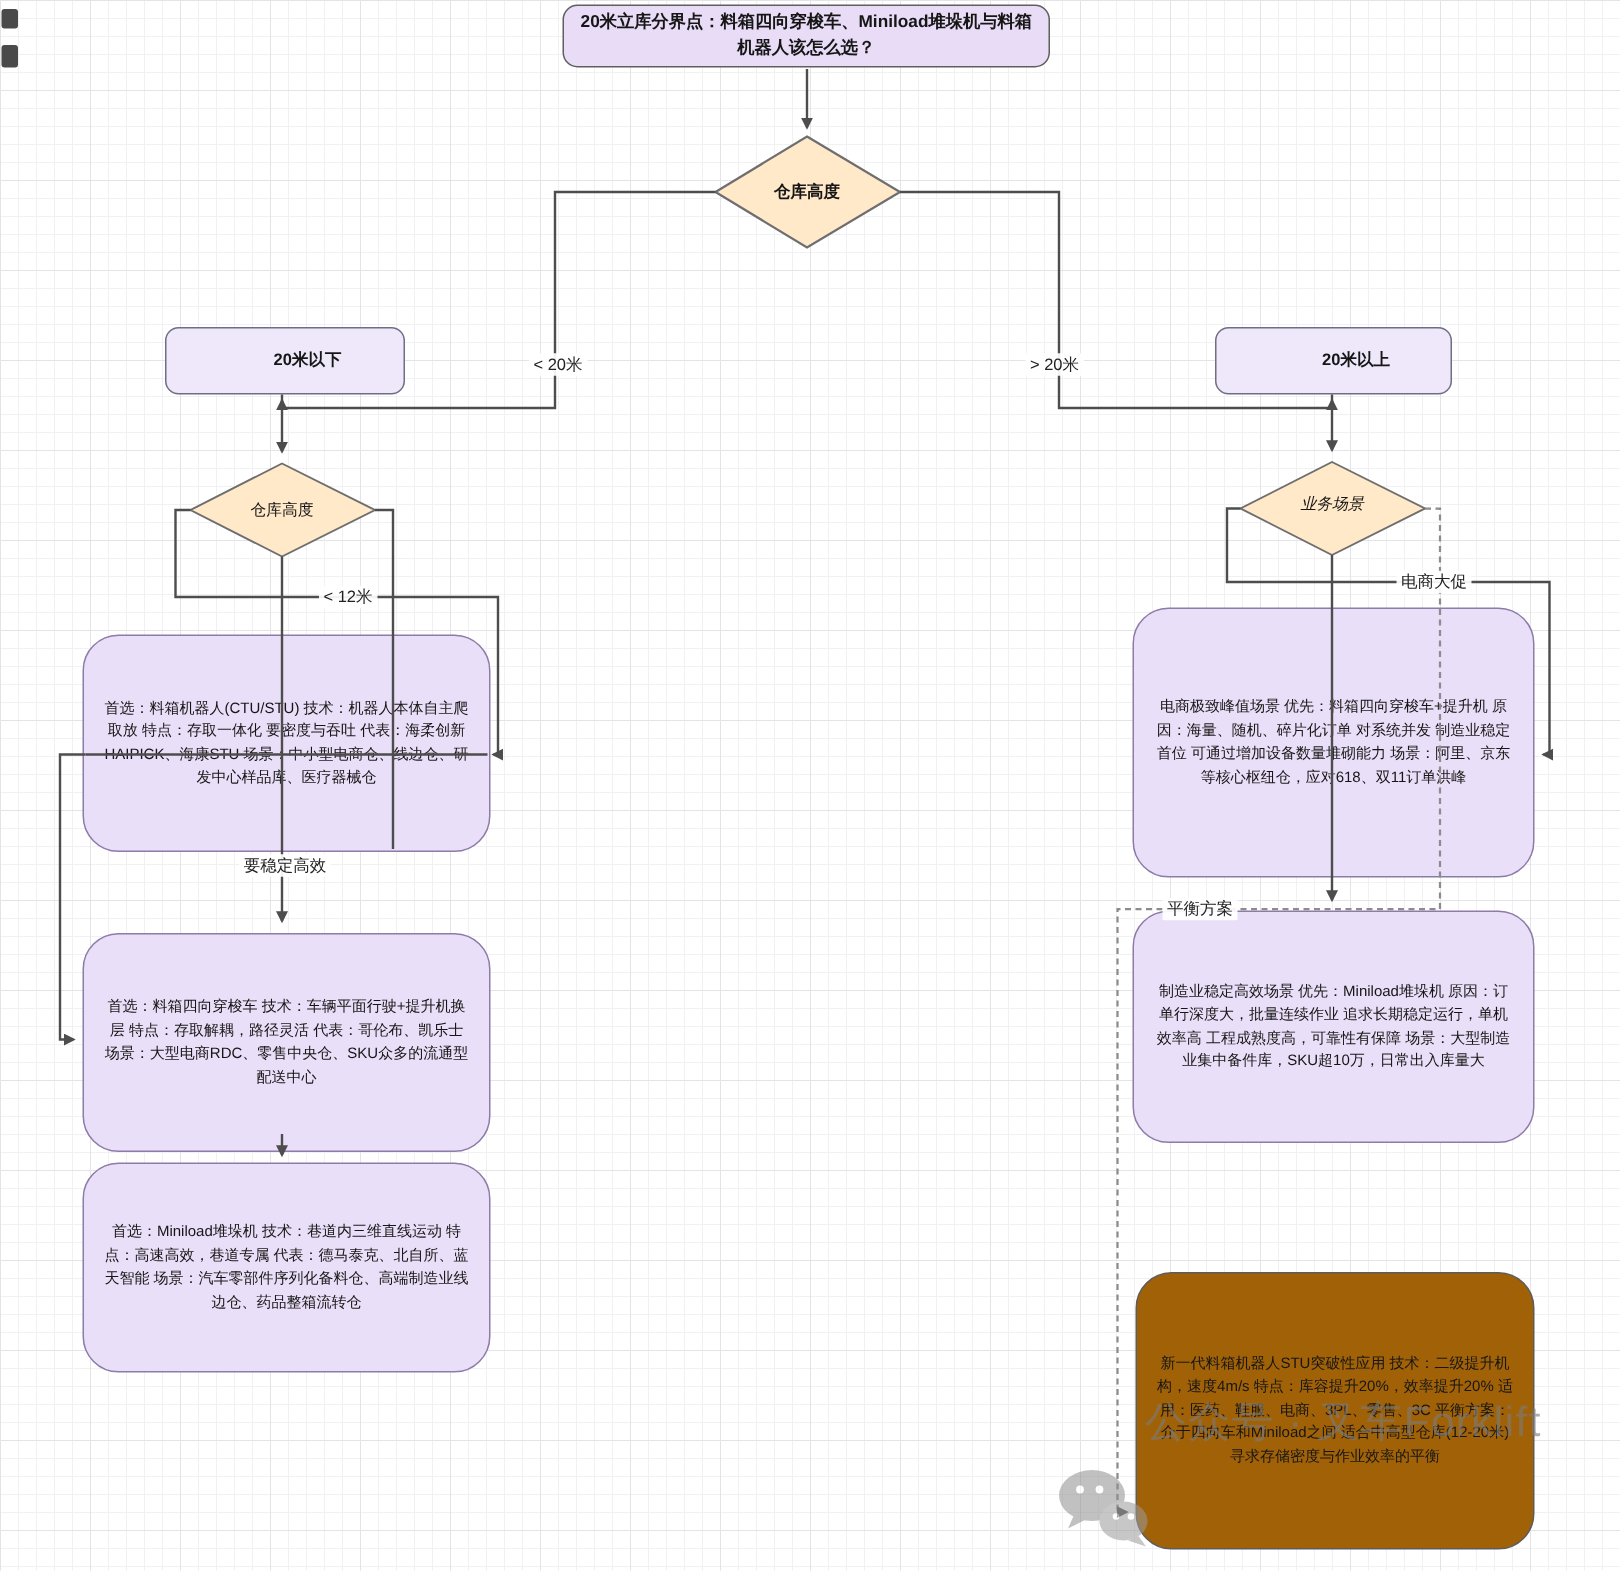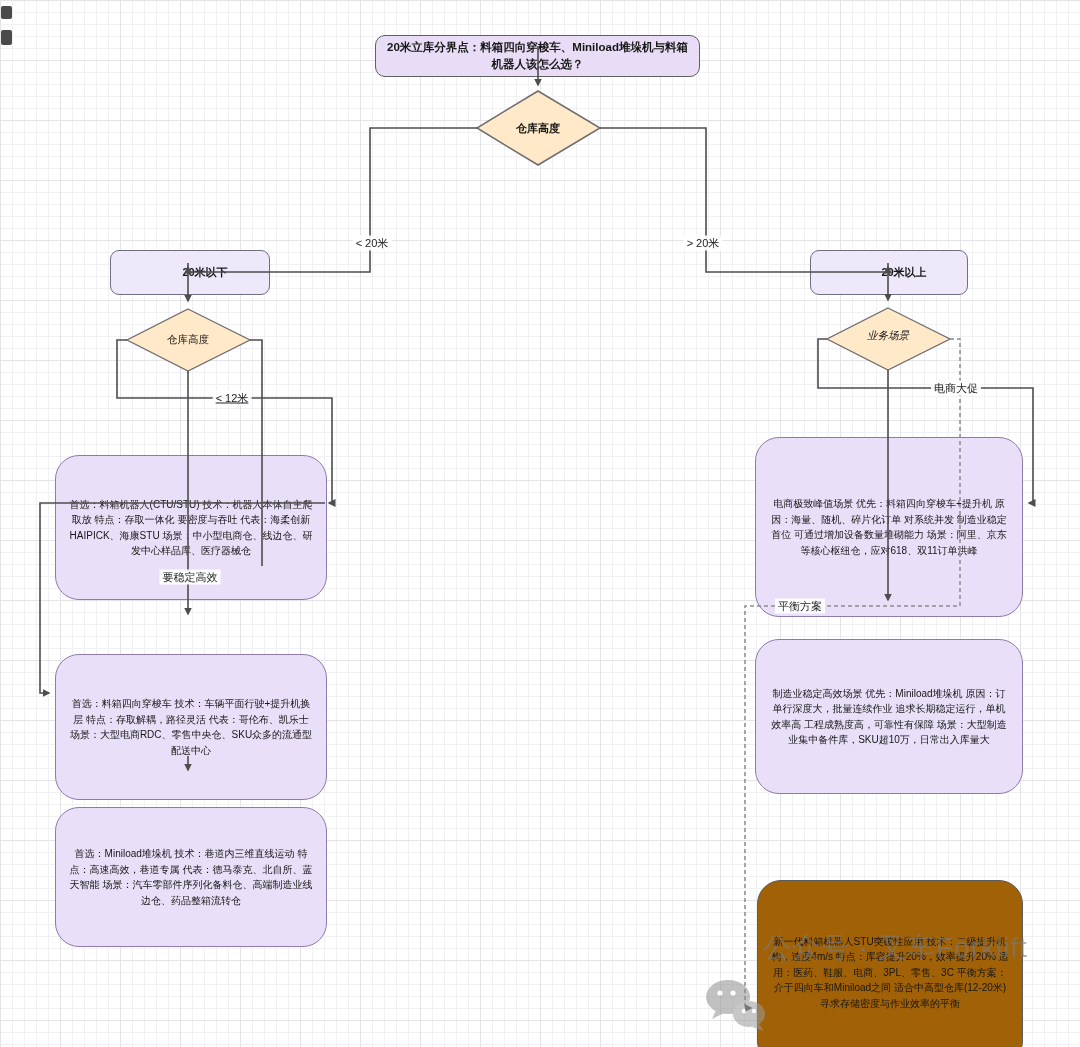--- a/index.html
+++ b/index.html
@@ -12,21 +12,21 @@
       linear-gradient(90deg,#e3e3e8 1px, transparent 1px),
       linear-gradient(#f1f1f4 1px, transparent 1px),
       linear-gradient(90deg,#f1f1f4 1px, transparent 1px);
     background-size:60px 60px,60px 60px,12px 12px,12px 12px;
   }
   .canvas{position:absolute;inset:0;}
   .node{
     position:absolute;box-sizing:border-box;
     display:flex;align-items:center;justify-content:center;text-align:center;
     background:#EADFF8;border:1.3px solid #8d7ba8;border-radius:12px;
-    font-size:10px;line-height:1.55;color:#161616;padding:6px 10px;margin-top:32px;
+    font-size:10px;line-height:1.55;color:#161616;padding:6px 10px;
   }
   .big{border-radius:24px;padding:8px 12px;}
   .bold-node{font-weight:bold;font-size:11px;border-color:#6f6f84;background:#EFE7FA;border-radius:9px;padding-left:40px;}
   .title-box{
     font-weight:bold;font-size:11.5px;line-height:1.45;
     background:#E9DCF7;border:1.6px solid#5f5f5f;border-radius:10px;
   }
   .green{background:#a16207;border:1.4px solid #5c5c5c;}
   svg.edges{position:absolute;left:0;top:0;pointer-events:none;}
   .dlabel{
@@ -98,21 +98,21 @@
 
     <path d="M950,339 L960,339 L960,606 L745,606 L745,1008 L751,1008" stroke="#8c8c8c" stroke-width="1.5" fill="none" stroke-dasharray="4 3" marker-end="url(#arw)"></path>
   </svg>
 
   <div class="dlabel main" style="left:538px;top:128px;">仓库高度</div>
   <div class="dlabel" style="left:188px;top:340px;">仓库高度</div>
   <div class="dlabel" style="left:888px;top:336px;font-style:italic;">业务场景</div>
 
   <div class="elabel" style="left:372px;top:243px;">&lt; 20米</div>
   <div class="elabel" style="left:703px;top:243px;">&gt; 20米</div>
-  <div class="elabel" style="left:232px;top:398px;text-decoration:underline;">&lt; 12米</div>
+  <div class="elabel" style="left:232px;top:398px;">&lt; 12米</div>
   <div class="elabel" style="left:190px;top:577px;">要稳定高效</div>
   <div class="elabel" style="left:956px;top:388px;">电商大促</div>
   <div class="elabel" style="left:800px;top:606px;">平衡方案</div>
 
   <svg width="70" height="55" style="position:absolute;left:702px;top:978px;opacity:0.55;">
     <ellipse cx="26" cy="19" rx="22" ry="17" fill="#8f8f8f"></ellipse>
     <path d="M14,32 L10,41 L22,35 Z" fill="#8f8f8f"></path>
     <circle cx="18" cy="15" r="2.6" fill="#ffffff"></circle>
     <circle cx="31" cy="15" r="2.6" fill="#ffffff"></circle>
     <ellipse cx="47" cy="36" rx="16" ry="13" fill="#9b9b9b"></ellipse>

